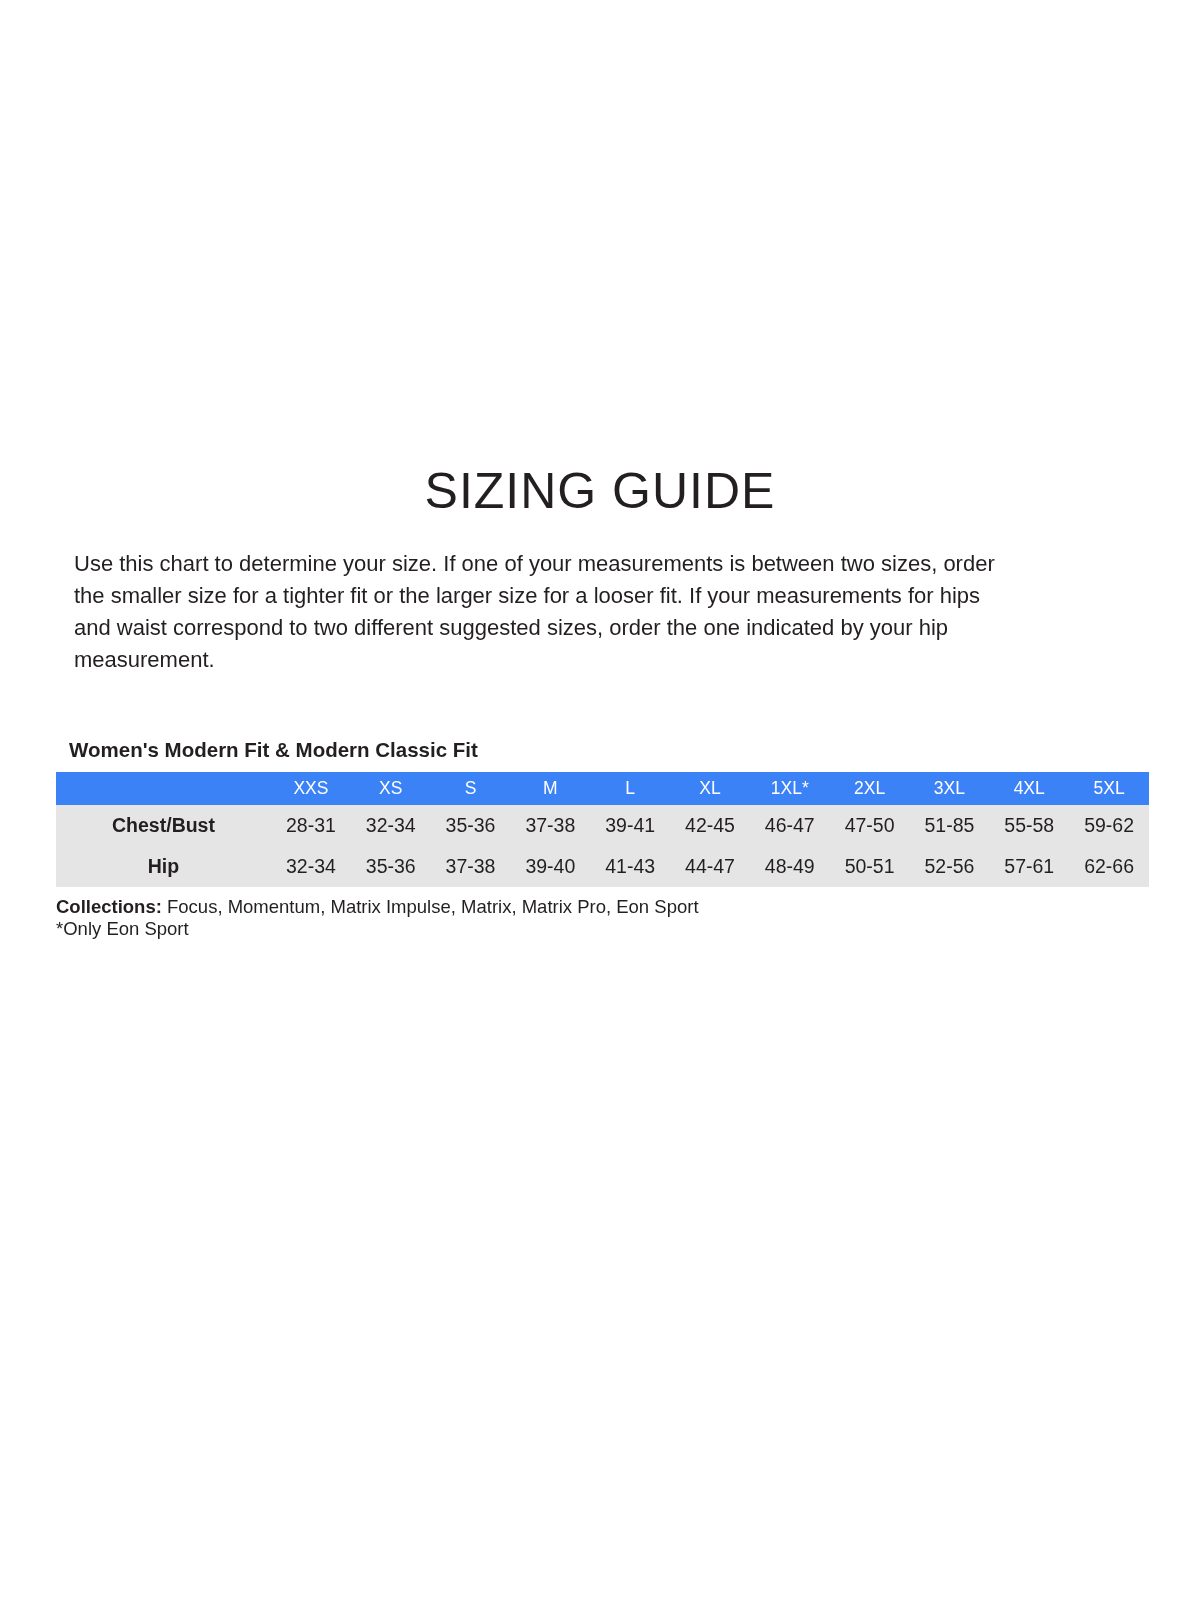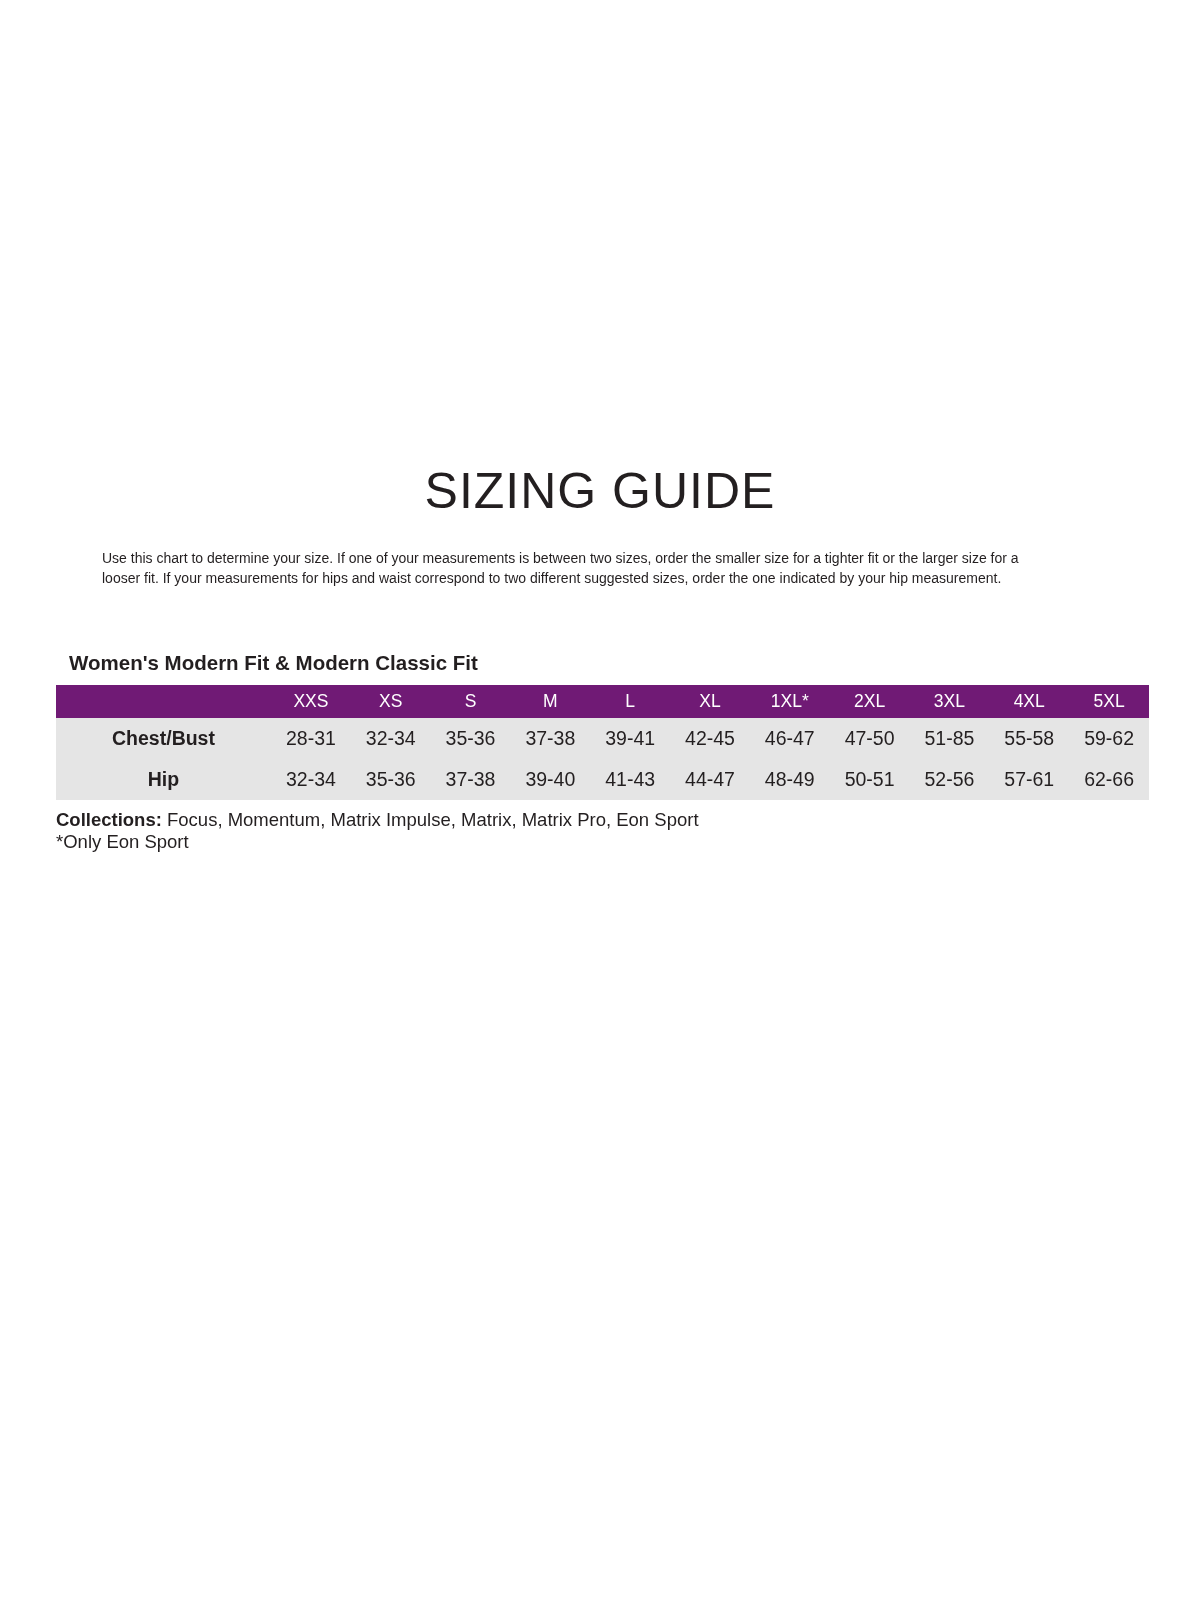--- a/index.html
+++ b/index.html
@@ -20,23 +20,23 @@
   .page-title {
     margin: 0;
     padding-top: 462px;
     text-align: center;
     font-size: 50px;
     font-weight: 400;
     letter-spacing: 1px;
     color: #231f20;
   }
   .intro {
-    margin: 28px 0 0 102px;
+    margin: 28px 0 0 74px;
     width: 922px;
-    font-size: 14px;
+    font-size: 22px;
     line-height: 1.46;
     font-weight: 400;
     color: #231f20;
   }
   .table-section {
     margin: 0 56px;
     width: 1093px;
   }
   .section-title {
     margin: 62px 0 10px 13px;
@@ -44,21 +44,21 @@
     font-weight: 700;
     color: #231f20;
   }
   table.sizing {
     border-collapse: collapse;
     table-layout: fixed;
     width: 100%;
   }
   table.sizing col.label-col { width: 215px; }
   table.sizing thead th {
-    background: #701a75;
+    background: #3b82f6;
     color: #ffffff;
     font-weight: 400;
     font-size: 17.5px;
     height: 33px;
     text-align: center;
     padding: 0;
   }
   table.sizing tbody td {
     height: 41px;
     text-align: center;

